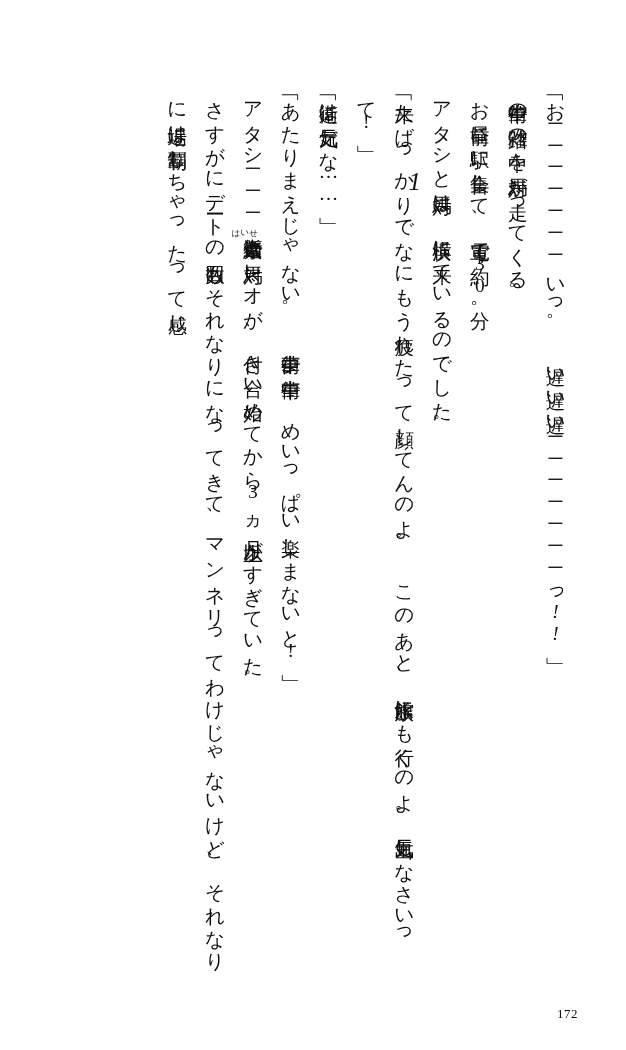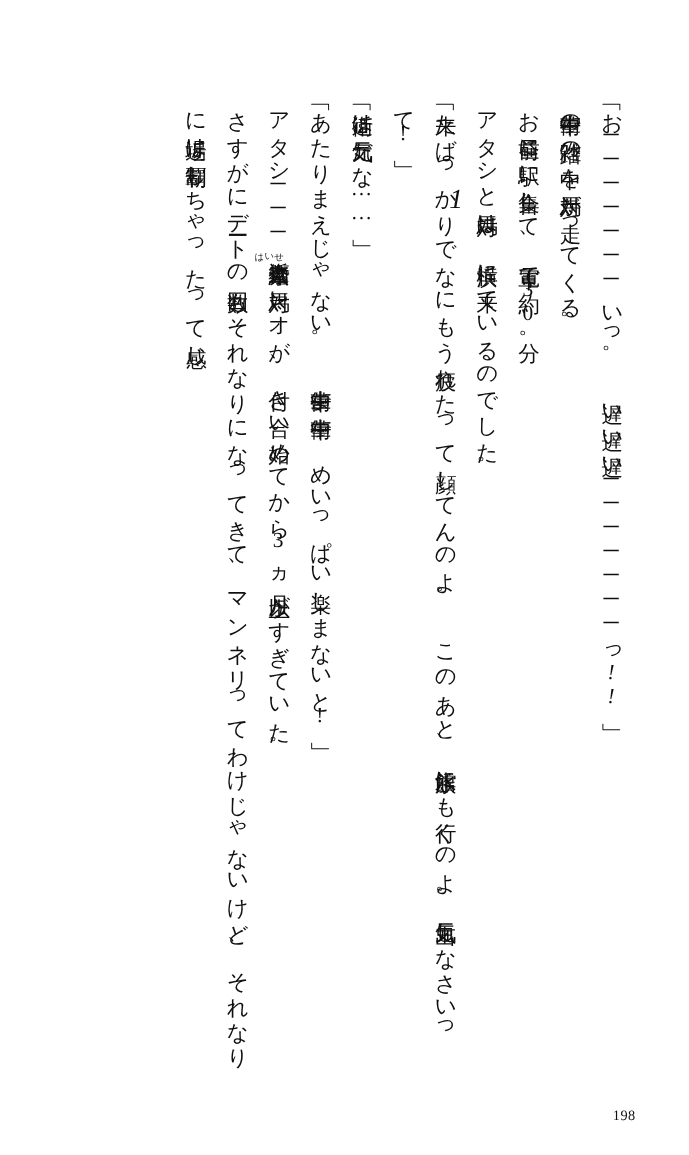--- a/index.html
+++ b/index.html
@@ -94,15 +94,15 @@
     <p class="para-indent">中華街の雑踏の中を対馬が走ってくる。</p>
     <p class="para-indent">お昼前に駅に集合して、電車で約30分。</p>
     <p class="para-indent">アタシと対馬は、横浜に来ているのでした。</p>
     <p class="para-indent">「来たばっかりでなにもう疲れたって顔してんのよ。 このあと、水族館にも行くのよ。元気出しなさいって!」</p>
     <p class="para-indent">「近衛は元気だな……」</p>
     <p class="para-indent">「あたりまえじゃない。 中華街よ中華街。 めいっぱい楽しまないと!」</p>
     <p class="para-indent">アタシ───近衛<span class="ruby-wrap"><span class="rb-main">素奈緒</span><span class="rt-side">せいは</span></span>と対馬レオが、付き合い始めてから3ヵ月以上がすぎていた。</p>
     <p class="para-indent">さすがにデートの回数もそれなりになってきて、マンネリってわけじゃないけど、それなりに近場は制覇しちゃったって感じ。</p>
   </div>
 
-  <div class="page-number">198</div>
+  <div class="page-number">172</div>
 
 </div>
 
 </body></html>

